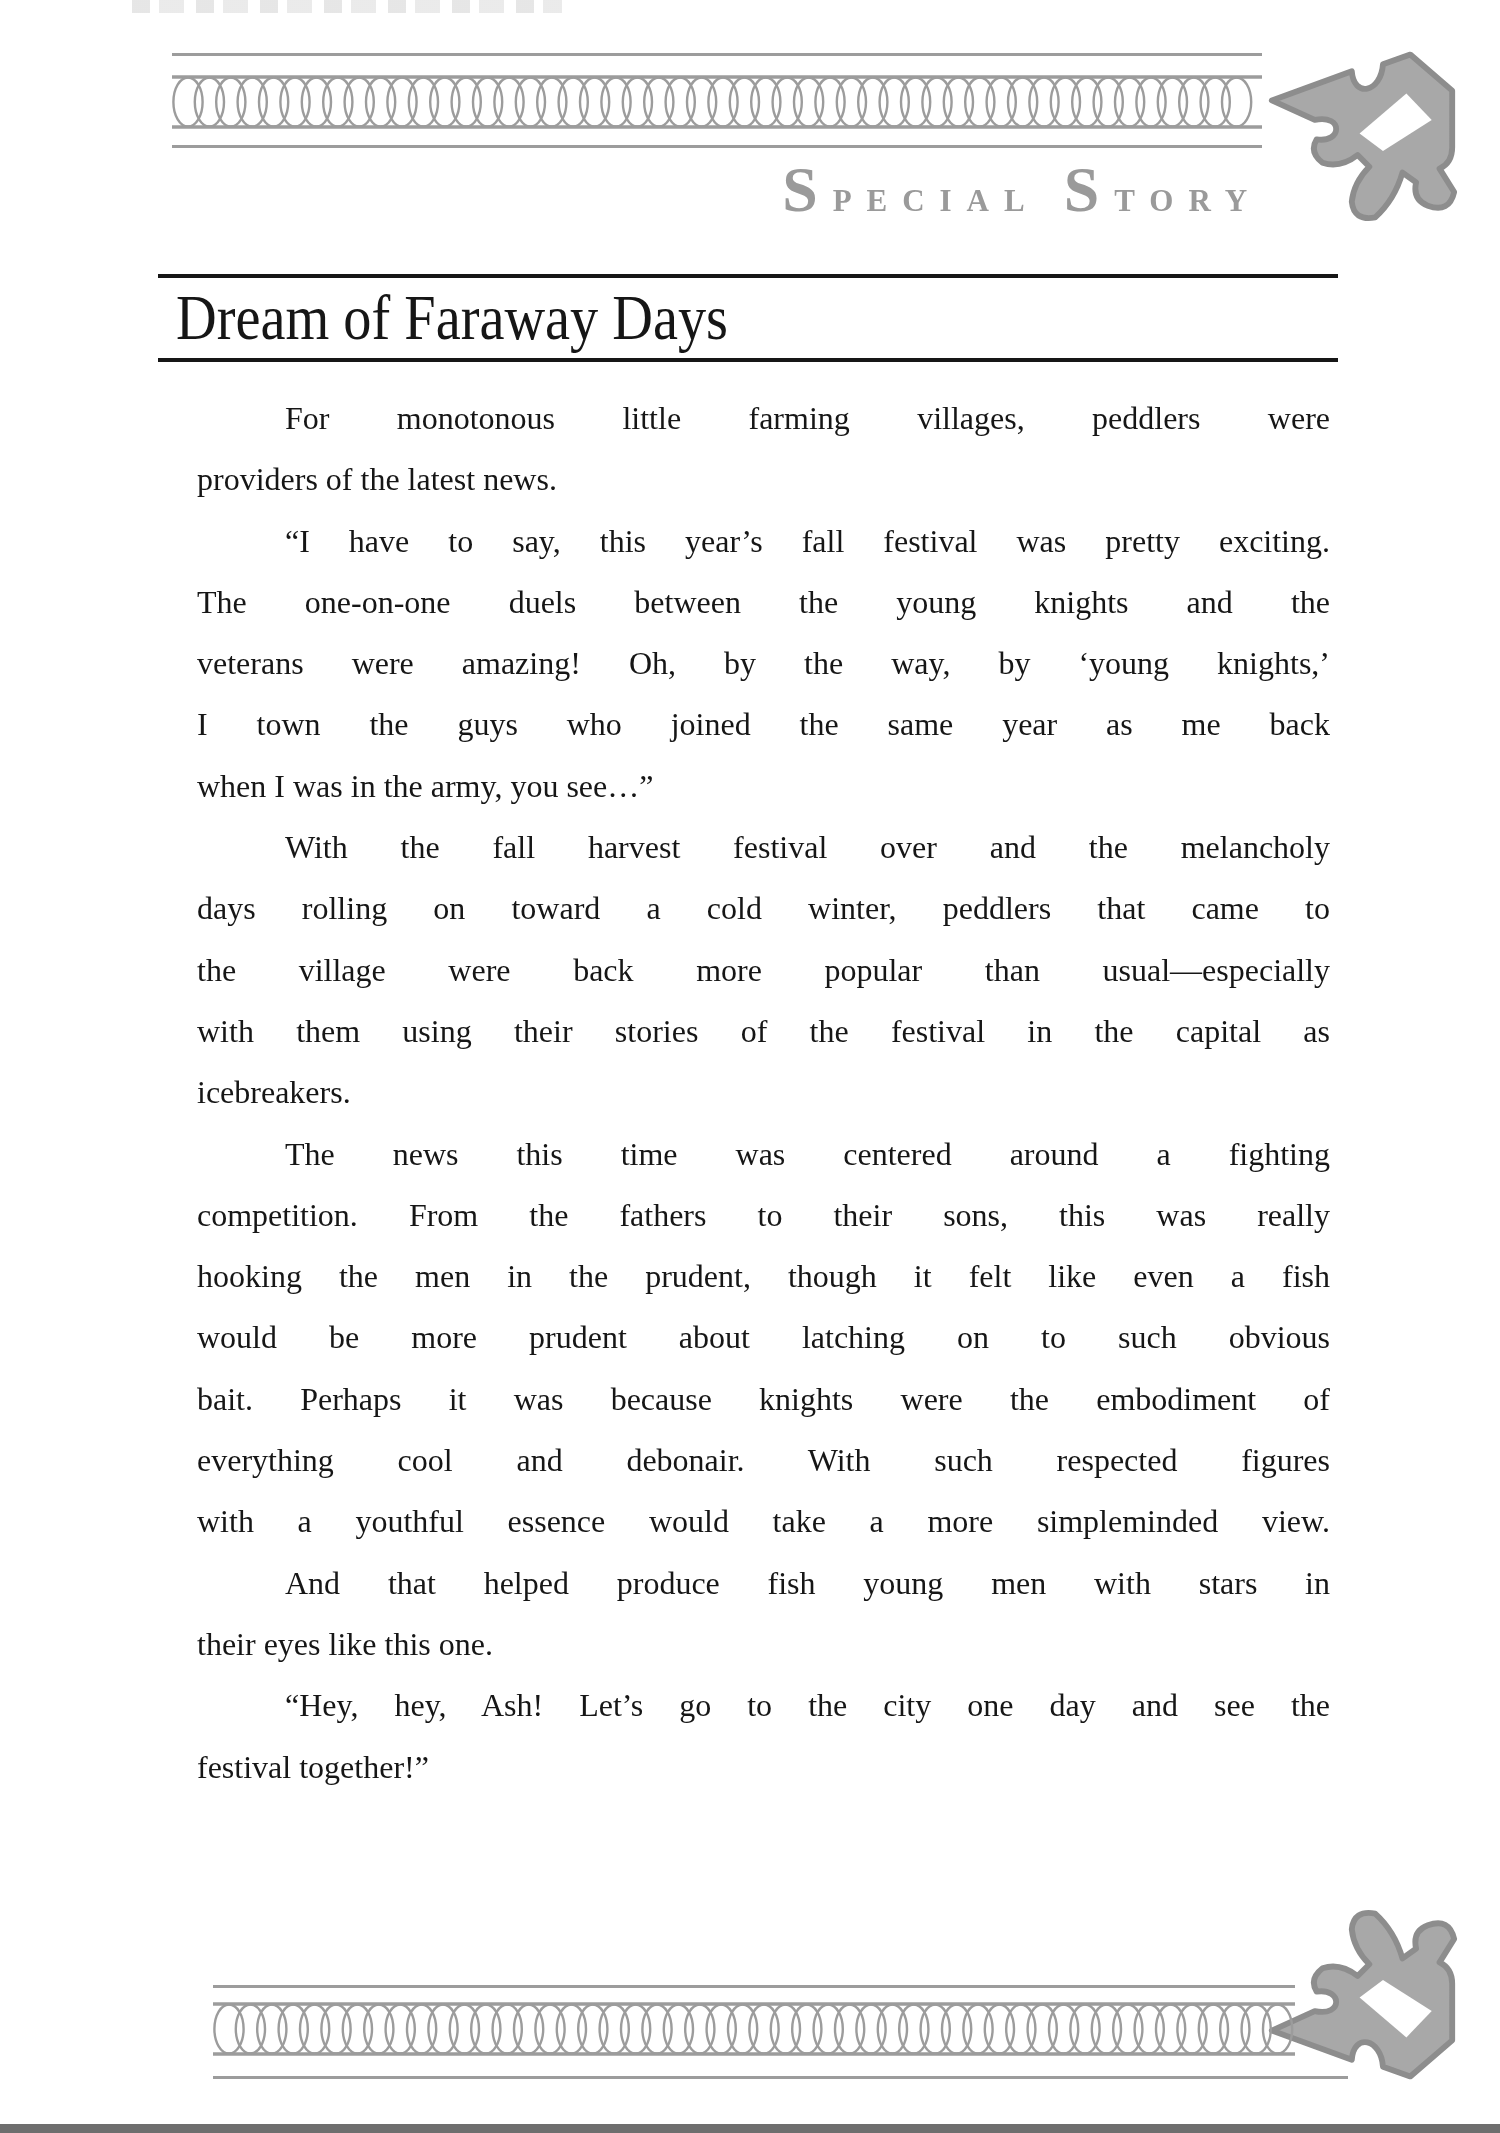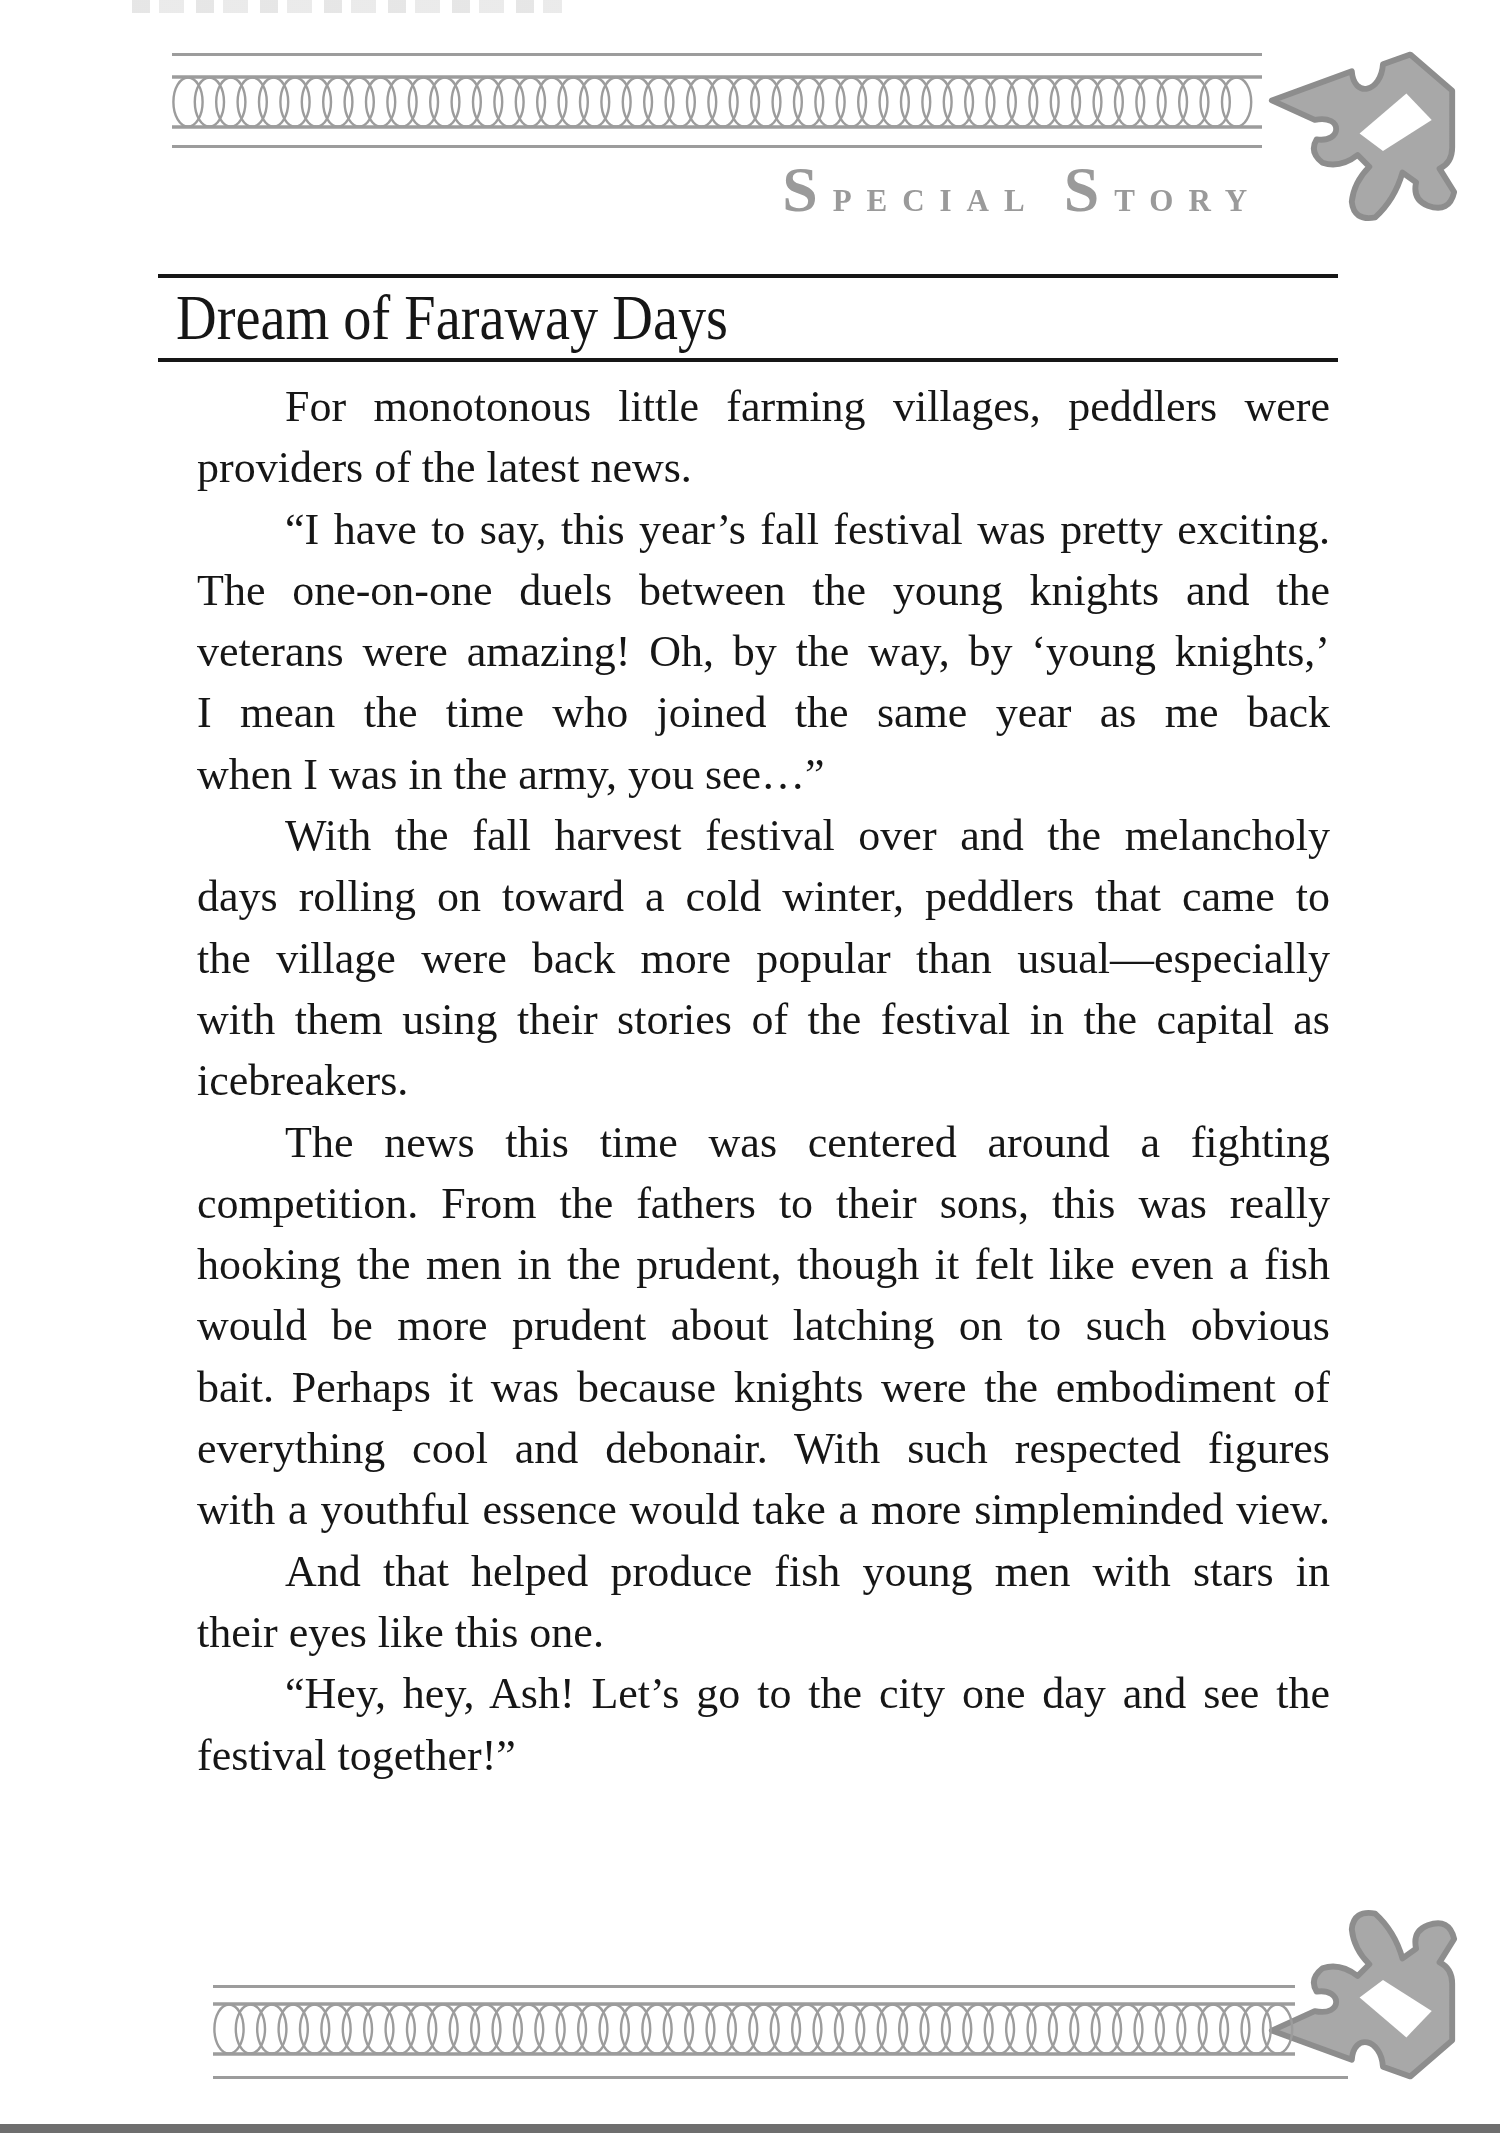--- a/index.html
+++ b/index.html
@@ -50,23 +50,23 @@
   .story-title{
     position:absolute;left:176px;top:286px;
     color:var(--ink);
     font-size:64px;line-height:64px;
     transform:scaleX(0.88);transform-origin:left center;
     white-space:nowrap;
     font-weight:normal;
   }
 
   .story-body{
-    position:absolute;left:197px;top:376px;width:1133px;
+    position:absolute;left:197px;top:388px;width:1133px;
     color:var(--ink);
-    font-size:44px;
+    font-size:32px;
   }
   .story-body .line{
     line-height:61.3px;
     text-align:justify;
     text-align-last:justify;
     white-space:normal;
   }
   .story-body .line.first{padding-left:88px;}
   .story-body .line.last{text-align-last:left;}
 
@@ -159,21 +159,21 @@
   <div class="title-rule" style="top:274px;"></div>
   <div class="story-title">Dream of Faraway Days</div>
   <div class="title-rule" style="top:358px;"></div>
 
   <div class="story-body">
       <div class="line first">For monotonous little farming villages, peddlers were</div>
       <div class="line last">providers of the latest news.</div>
       <div class="line first">“I have to say, this year’s fall festival was pretty exciting.</div>
       <div class="line">The one-on-one duels between the young knights and the</div>
       <div class="line">veterans were amazing! Oh, by the way, by ‘young knights,’</div>
-      <div class="line">I mean the time who joined the same year as me back</div>
+      <div class="line">I town the guys who joined the same year as me back</div>
       <div class="line last">when I was in the army, you see…”</div>
       <div class="line first">With the fall harvest festival over and the melancholy</div>
       <div class="line">days rolling on toward a cold winter, peddlers that came to</div>
       <div class="line">the village were back more popular than usual—especially</div>
       <div class="line">with them using their stories of the festival in the capital as</div>
       <div class="line last">icebreakers.</div>
       <div class="line first">The news this time was centered around a fighting</div>
       <div class="line">competition. From the fathers to their sons, this was really</div>
       <div class="line">hooking the men in the prudent, though it felt like even a fish</div>
       <div class="line">would be more prudent about latching on to such obvious</div>

